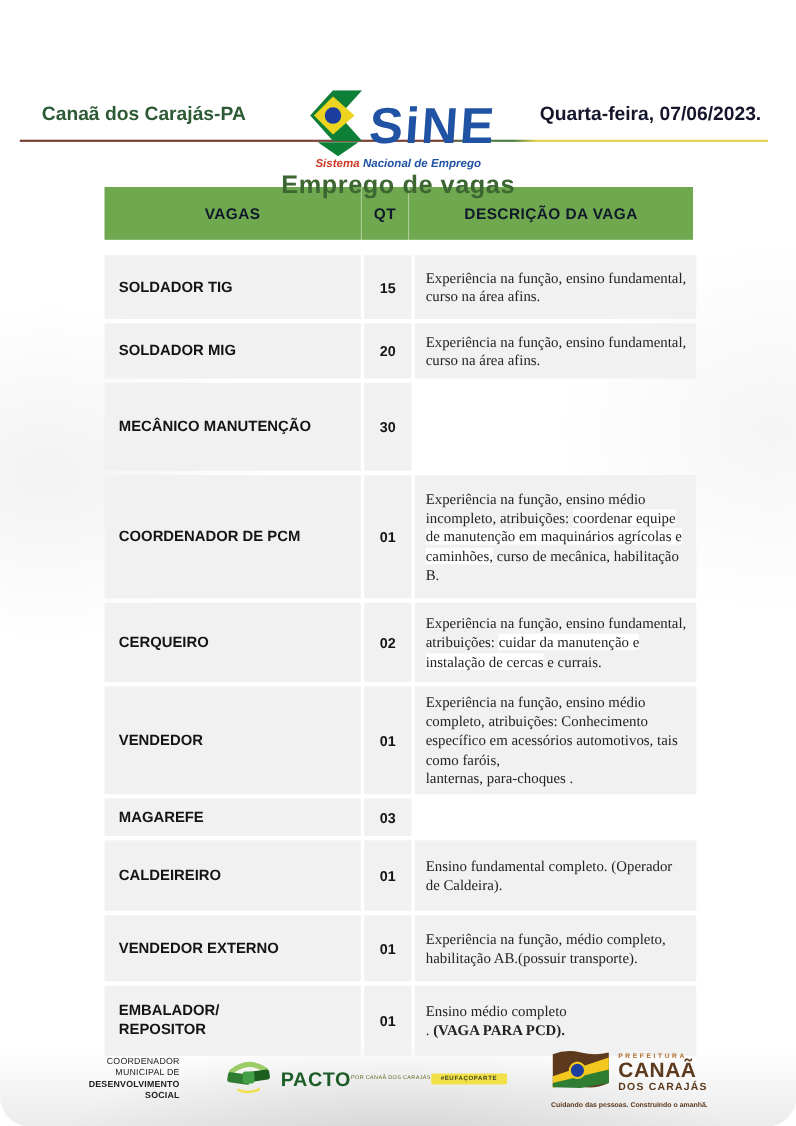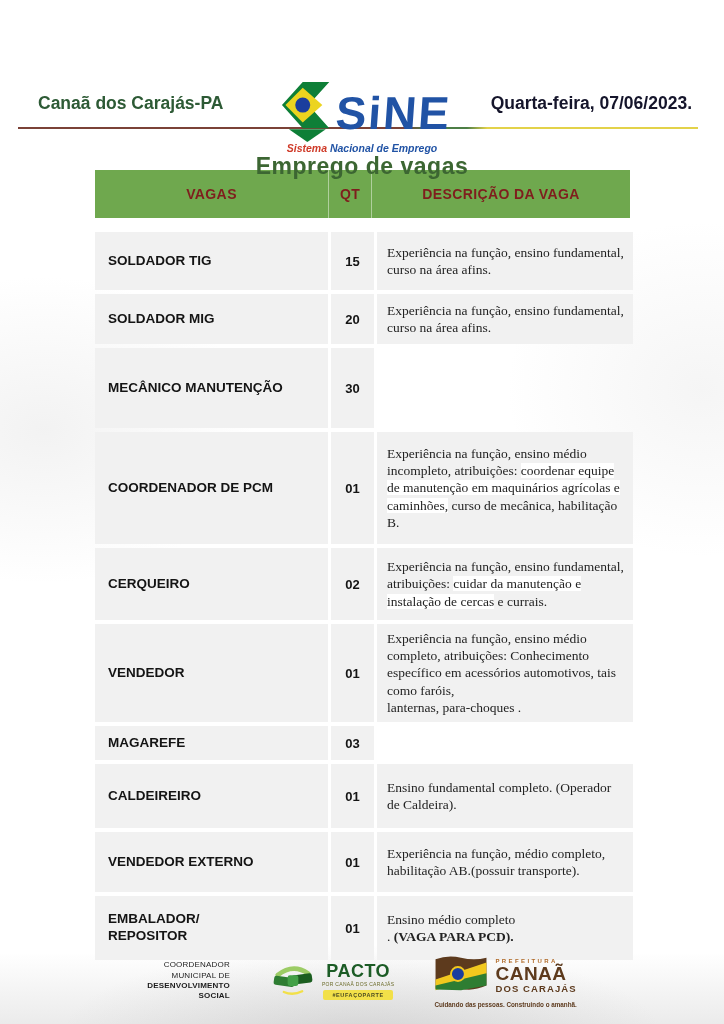--- a/index.html
+++ b/index.html
@@ -4,37 +4,38 @@
 <style>
   html,body{margin:0;padding:0;}
   .page{
     position:relative;width:724px;height:1024px;overflow:hidden;
     font-family:"Liberation Sans",sans-serif;
     background:
       radial-gradient(ellipse 300px 220px at 6% 42%, rgba(185,185,185,.18), transparent 70%),
       radial-gradient(ellipse 280px 240px at 97% 38%, rgba(185,185,185,.14), transparent 70%),
       radial-gradient(ellipse 400px 120px at 50% 101%, rgba(150,150,150,.25), transparent 75%),
       linear-gradient(#ffffff 93%, #ebebeb 100%);
+    border-radius: 27px;
   }
   
   .rule{position:absolute;top:127px;left:18px;right:26px;height:2px;z-index:1;
     background:linear-gradient(90deg,#7b4237 0%,#7b4237 57%,#4c7e46 60%,#4c7e46 66%,#e3d24a 69%,#e3d24a 100%);}
   .city{position:absolute;left:38px;top:93px;font-size:17.5px;font-weight:bold;color:#2d5a35;z-index:2;}
   .date{position:absolute;right:32px;top:93px;font-size:17.5px;font-weight:bold;color:#15152b;z-index:2;}
   .logo{position:absolute;left:50%;top:82px;transform:translateX(-50%);display:flex;flex-direction:column;align-items:center;z-index:3;}
   .logo-row{display:flex;align-items:center;gap:4px;}
   .sine-word{font-size:46px;font-weight:800;color:#2153a5;letter-spacing:2px;line-height:.95;transform:skewX(-4deg);}
   .sine-sub{font-size:10.5px;font-weight:bold;font-style:italic;margin-top:-4px;}
   .sub-red{color:#cf3a28;}
   .sub-blue{color:#2153a5;}
   .panel-title{font-size:23px;font-weight:bold;color:#3c6632;letter-spacing:.5px;line-height:1;margin-top:1px;}
   
   .table{position:absolute;left:95px;top:170px;width:535px;z-index:2;}
   .thead{display:grid;grid-template-columns:233px 43px 259px;background:#6fa84e;height:48px;
-    color:#7f1d1d;font-weight:bold;font-size:14px;letter-spacing:.4px;}
+    color:#0f172a;font-weight:bold;font-size:14px;letter-spacing:.4px;}
   .th{display:flex;align-items:center;justify-content:center;height:100%;box-sizing:border-box;}
   .th + .th{border-left:1px solid rgba(255,255,255,.45);}
   .tbody{margin-top:14px;display:flex;flex-direction:column;gap:4px;justify-content:center;}
   .row{display:grid;grid-template-columns:233px 43px 256px;gap:3px;}
   .cell{background:#f1f1f1;box-sizing:border-box;}
   .vaga{display:flex;align-items:center;padding-left:13px;padding-right:6px;
     font-weight:bold;font-size:13.5px;color:#141414;white-space:pre-line;line-height:1.25;}
   .qt{display:flex;align-items:center;justify-content:center;font-weight:bold;font-size:13px;color:#141414;}
   .desc{display:flex;align-items:center;padding:6px 6px 6px 10px;font-size:13.5px;color:#232323;line-height:1.27;font-family:Liberation Serif, serif;}
   .desc .inner{white-space:pre-line;}
@@ -48,21 +49,21 @@
   .tbody .row:nth-child(6){min-height:98px;}
   .tbody .row:nth-child(7){min-height:34px;}
   .tbody .row:nth-child(8){min-height:64px;}
   .tbody .row:nth-child(9){min-height:60px;}
   .tbody .row:nth-child(10){min-height:64px;}
   
   .footer{position:absolute;left:0;right:0;bottom:16px;display:flex;justify-content:center;align-items:center;gap:40px;z-index:2;}
   .secretaria{text-align:right;font-size:8px;line-height:1.3;color:#1c1c1c;letter-spacing:.2px;}
   .secretaria .b{font-weight:bold;}
   .pacto{display:flex;align-items:center;gap:6px;}
-  .pacto-text{display:flex;flex-direction:column;align-items:center;}
+  .pacto-text{display:flex;flex-direction:row;align-items:center;}
   .pacto-name{font-size:18px;font-weight:800;color:#1c5c26;letter-spacing:.5px;line-height:1;}
   .pacto-sub{font-size:5px;color:#6b6b2a;margin:1px 0 3px;letter-spacing:.3px;}
   .pacto-badge{background:#f2e049;font-size:5.5px;font-weight:bold;color:#4a4a22;padding:2px 9px;border-radius:2px;letter-spacing:.6px;}
   .pref{display:flex;flex-direction:column;align-items:center;}
   .pref-row{display:flex;align-items:center;gap:7px;}
   .pref-col{display:flex;flex-direction:column;align-items:flex-start;}
   .pref-top{font-size:6px;letter-spacing:2.4px;color:#b06a28;font-weight:bold;}
   .pref-name{font-size:19px;font-weight:800;color:#5d3a1d;line-height:1;letter-spacing:.5px;}
   .pref-sub{font-size:9.5px;color:#5d3a1d;font-weight:bold;letter-spacing:1.1px;}
   .pref-tag{font-size:6.3px;color:#5d3a1d;margin-top:3px;font-weight:bold;}

